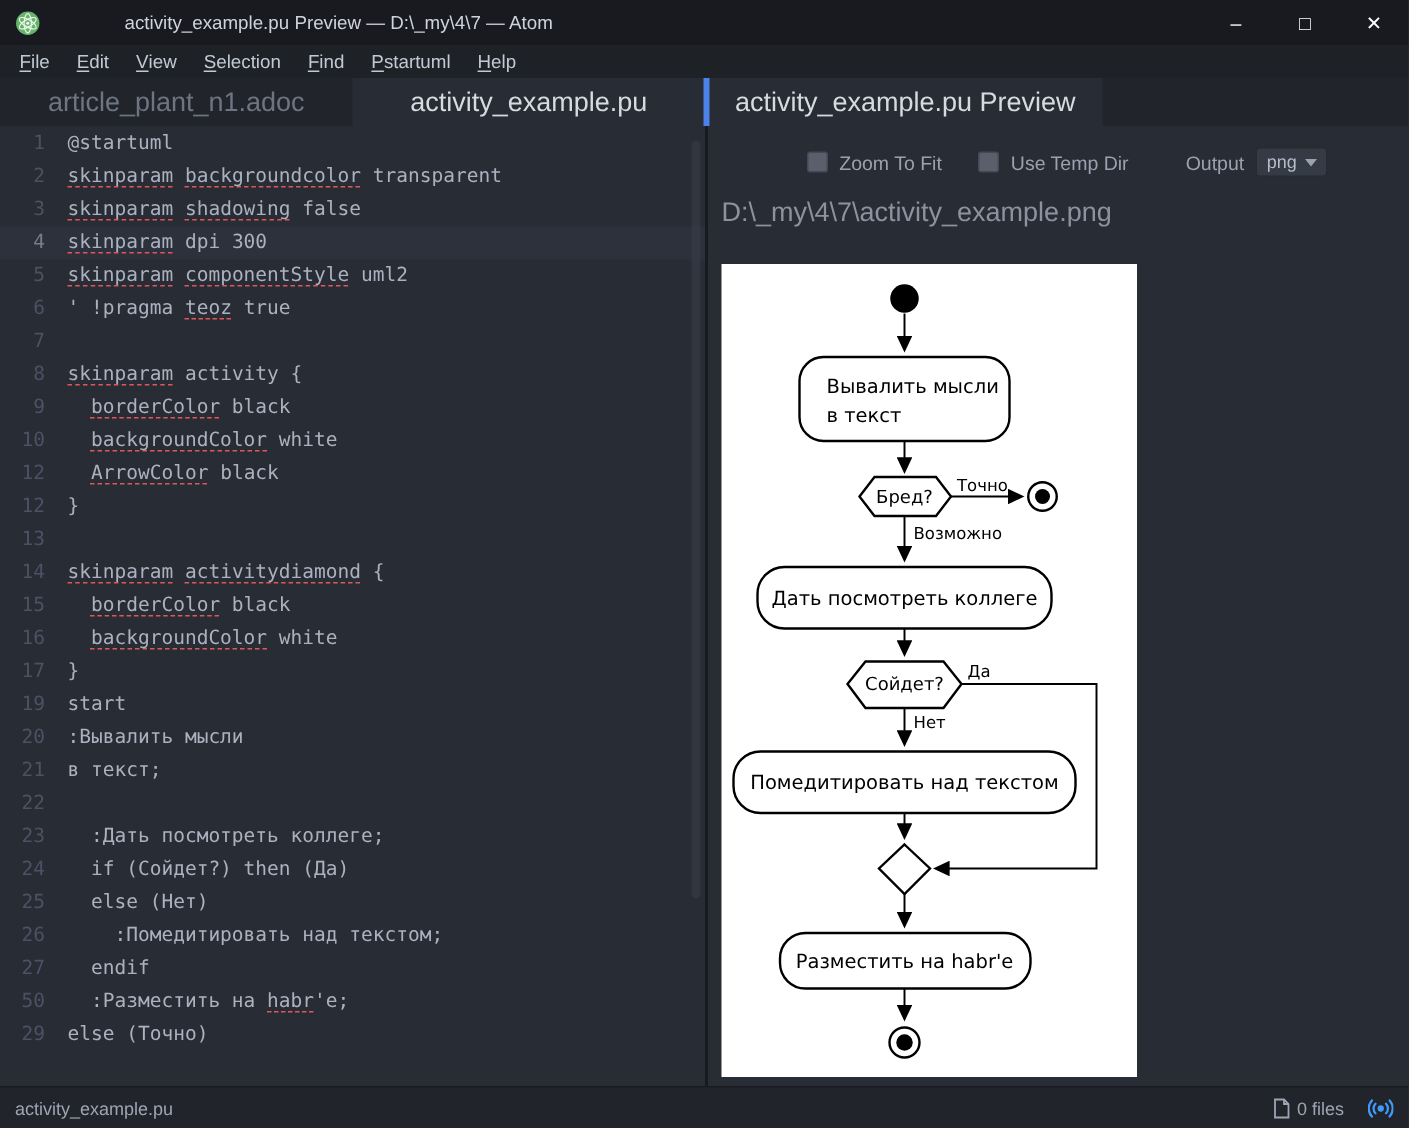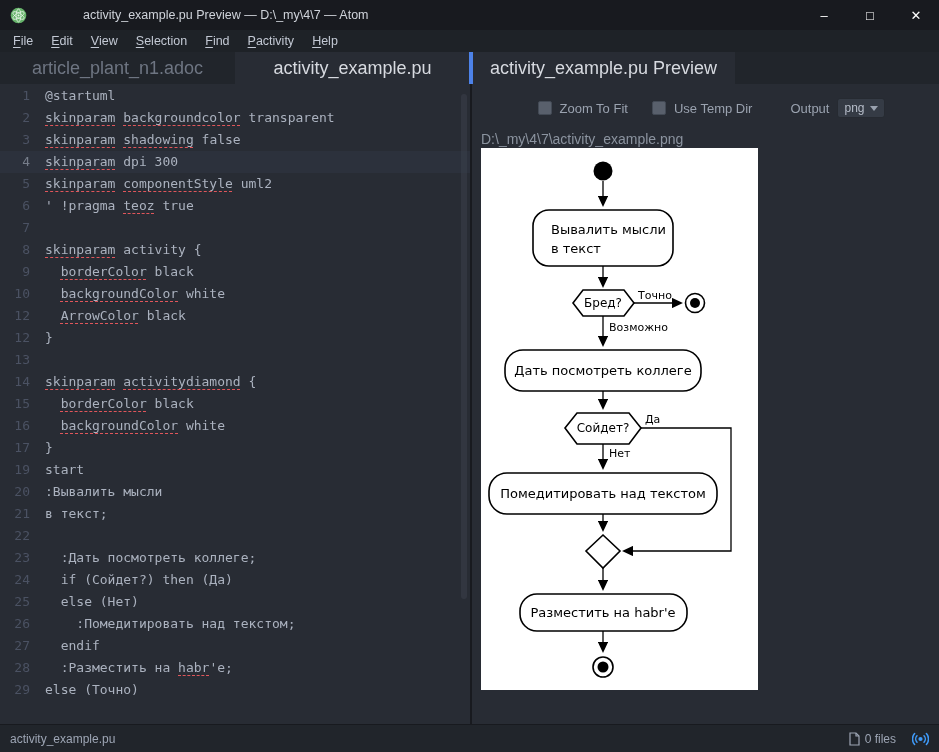--- a/index.html
+++ b/index.html
@@ -87,21 +87,21 @@
   .output-group { display: flex; align-items: center; margin-left: 26px; text-align: right; }
   .select {
     margin-left: 8px; background: #353b45; border: 1px solid #262a31; border-radius: 3px;
     color: #b6bdc9; font-size: 12px; padding: 2px 6px; display: flex; align-items: center;
   }
   .caret {
     width: 0; height: 0; margin-left: 6px;
     border-left: 4px solid transparent; border-right: 4px solid transparent;
     border-top: 5px solid #9aa2af;
   }
-  .path-label { margin: 13px 0 1px 9px; font-size: 14px; color: #8b939f; }
+  .path-label { margin: 13px 0 24px 9px; font-size: 18px; color: #8b939f; }
   .diagram-box { margin-left: 9px; width: 277px; height: 542px; background: #ffffff; }
   .diagram-box svg text { font-family: "DejaVu Sans", sans-serif; fill: #000; }
 
   
   .statusbar {
     height: 28px; background: #21252b; border-top: 1px solid #181a1f;
     display: flex; align-items: center; padding: 0 10px; font-size: 12px; color: #9da5b4;
   }
   .status-right { margin-left: auto; display: flex; align-items: center; gap: 16px; justify-content: center; }
   .status-item { display: flex; align-items: center; gap: 5px; }
@@ -143,21 +143,21 @@
   <div class="menu-item">
       <span class="mkey">S</span>
       <span>election</span>
     </div>
   <div class="menu-item">
       <span class="mkey">F</span>
       <span>ind</span>
     </div>
   <div class="menu-item">
       <span class="mkey">P</span>
-      <span>activity</span>
+      <span>startuml</span>
     </div>
   <div class="menu-item">
       <span class="mkey">H</span>
       <span>elp</span>
     </div>
 </div>
 
 <div class="main">
 
   <div class="pane-left">
@@ -264,21 +264,21 @@
           </div>
           <div class="code-line">
             <span class="ln">26</span>
             <span class="code"><span>    :Помедитировать над текстом;</span></span>
           </div>
           <div class="code-line">
             <span class="ln">27</span>
             <span class="code"><span>  endif</span></span>
           </div>
           <div class="code-line">
-            <span class="ln">28</span>
+            <span class="ln">50</span>
             <span class="code"><span>  :Разместить на </span><span class="misspell">habr</span><span>'е;</span></span>
           </div>
           <div class="code-line">
             <span class="ln">29</span>
             <span class="code"><span>else (Точно)</span></span>
           </div>
         </div>
       <div class="scroll-thumb"></div>
     </div>
   </div>

